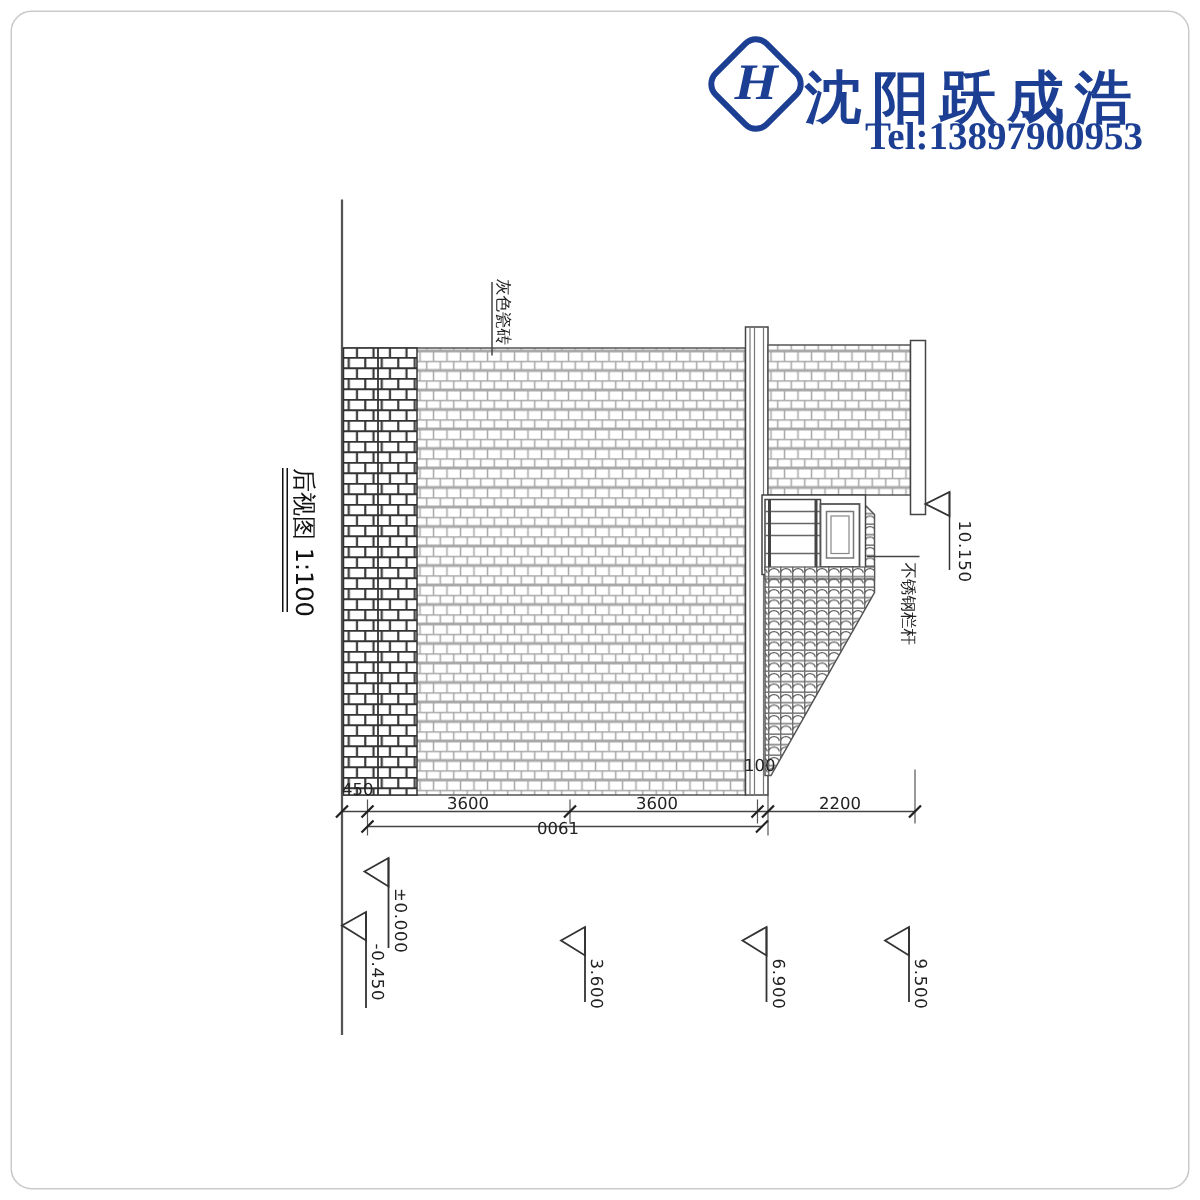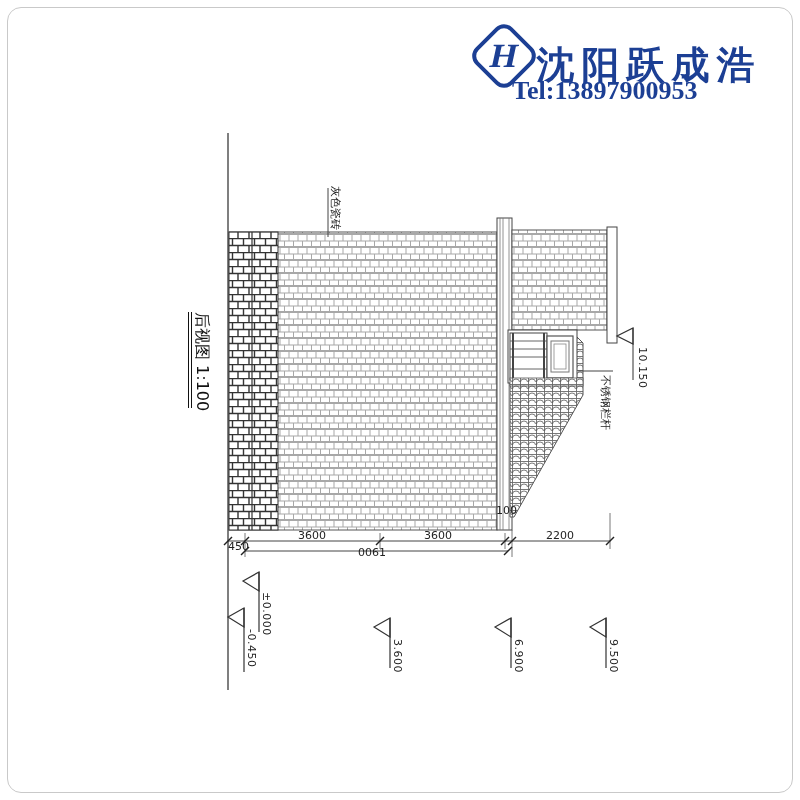--- a/index.html
+++ b/index.html
@@ -7,21 +7,21 @@
         font-family:"DejaVu Sans","Liberation Sans",sans-serif;color:#333;}
   .abs{position:absolute;}
   
   #frame{left:7px;top:7px;width:784px;height:784px;border:1px solid #c9c9c9;border-radius:14px;}
   #logo-mark{left:478px;top:30px;width:44px;height:44px;border:4px solid #1c3f94;border-radius:12px;
              transform:rotate(45deg);display:flex;align-items:center;justify-content:center;background:#fff;}
   #logo-glyph{transform:rotate(-45deg) skewX(-12deg);color:#1c3f94;font-weight:bold;
               font-size:34px;font-family:"Liberation Serif",serif;line-height:1;}
   #brand-name{left:536px;top:40px;width:226px;text-align:center;font-size:38px;font-weight:bold;
               letter-spacing:7px;color:#1c3f94;font-family:"Liberation Serif",serif;white-space:nowrap;}
-  #brand-tel{left:512px;top:76px;width:250px;font-size:26px;font-weight:bold;
+  #brand-tel{left:512px;top:76px;width:250px;text-align:right;font-size:26px;font-weight:bold;
              color:#1c3f94;font-family:"Liberation Serif",serif;white-space:nowrap;}
 
   
   .rot{transform:rotate(90deg);transform-origin:0 0;white-space:nowrap;line-height:14px;}
   #view-title{left:209px;top:312px;width:96px;font-size:16px;color:#111;
               border-bottom:4px double #111;padding-bottom:3px;text-align:center;
               font-family:"DejaVu Sans",sans-serif;}
   .lbl{font-size:11px;color:#222;}
   .lev{font-size:11px;color:#222;letter-spacing:0.5px;}
 
@@ -121,19 +121,19 @@
   <div class="abs rot lbl" style="left:342px;top:186px">灰色瓷砖</div>
   <div class="abs rot lbl" style="left:612px;top:375px">不锈钢栏杆</div>
 
   <div class="abs rot lev" style="left:649px;top:347px">10.150</div>
   <div class="abs rot lev" style="left:273px;top:592px">±0.000</div>
   <div class="abs rot lev" style="left:258px;top:629px">-0.450</div>
   <div class="abs rot lev" style="left:404px;top:639px">3.600</div>
   <div class="abs rot lev" style="left:525px;top:639px">6.900</div>
   <div class="abs rot lev" style="left:620px;top:639px">9.500</div>
 
-  <div class="abs dim" style="left:228px;top:540px">450</div>
+  <div class="abs dim" style="left:228px;top:520px">450</div>
   <div class="abs dim" style="left:298px;top:529px">3600</div>
   <div class="abs dim" style="left:424px;top:529px">3600</div>
   <div class="abs dim" style="left:496px;top:504px">100</div>
   <div class="abs dim" style="left:546px;top:529px">2200</div>
   <div class="abs dim" style="left:358px;top:546px">0061</div>
 </div>
 
 </body></html>

